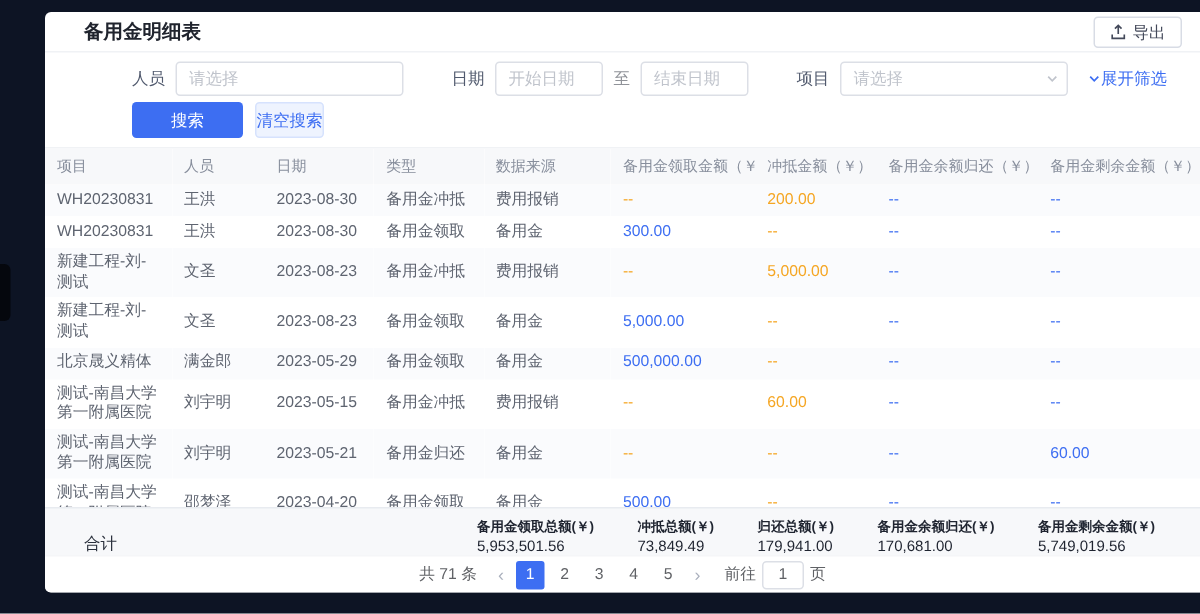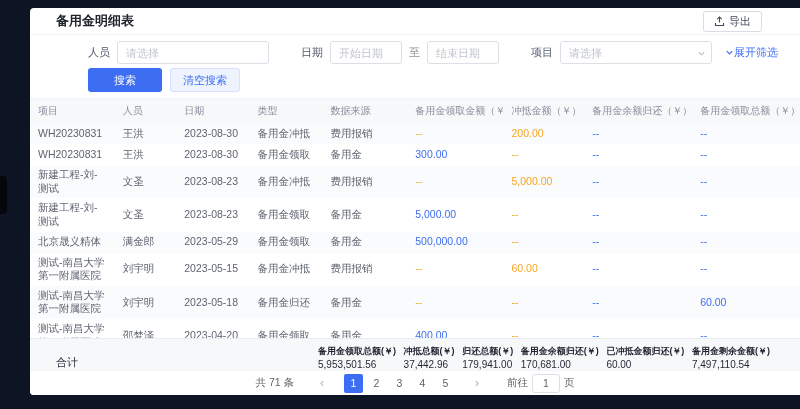--- a/index.html
+++ b/index.html
@@ -15,21 +15,21 @@
     background: #05070d; border-radius: 0 4px 4px 0; cursor: pointer; z-index: 5;
   }
   .panel {
     position: absolute; left: 30px; top: 8px; right: 0; bottom: 14px;
     background: #fff; border-radius: 4px 0 0 4px; overflow: hidden;
     display: flex; flex-direction: column;
   }
   
   .title-bar {
     flex: 0 0 27px; display: flex; align-items: center;
-    padding: 0 38px 0 26px; border-bottom: 1px solid #f0f2f5;
+    padding: 0 12px 0 26px; border-bottom: 1px solid #f0f2f5;
   }
   .page-title { font-size: 13px; font-weight: bold; color: #20242e; }
   .export-btn {
     margin-left: auto; display: flex; align-items: center; gap: 4px;
     height: 21px; padding: 0 10px; border: 1px solid #d8dce5; border-radius: 3px;
     background: #fff; font-size: 11px; color: #43495a; cursor: pointer;
   }
   
   .filter-row {
     flex: 0 0 27px; display: flex; align-items: center;
@@ -51,21 +51,21 @@
     margin-left: auto; color: #3D6EF2; display: flex; gap: 0; align-items: center;
     cursor: pointer; font-size: 11px; white-space: nowrap;
   }
   
   .action-row {
     flex: 0 0 32px; display: flex; gap: 8px; align-items: center;
     padding: 4px 22px 0 58px; border-bottom: 1px solid #f0f2f5; padding-bottom: 6px;
   }
   .btn { height: 24px; border-radius: 3px; font-size: 11px; cursor: pointer; border: none; }
   .btn-primary { background: #3D6EF2; color: #fff; width: 74px; }
-  .btn-plain { background: #eef3fe; color: #3D6EF2; border: 1px solid #d6e2fd; padding: 0 12px; }
+  .btn-plain { background: #eef3fe; color: #3D6EF2; border: 1px solid #d6e2fd; padding: 0 0; }
   
   .table-wrap { flex: 1 1 auto; overflow: hidden; position: relative; }
   table { width: 100%; border-collapse: collapse; table-layout: fixed; }
   th {
     background: #f7f8fa; color: #878e9c; font-weight: normal; font-size: 10px;
     text-align: left; padding: 5px 8px; white-space: nowrap; overflow: hidden;
   }
   td {
     font-size: 10.5px; color: #5e6470; padding: 3px 8px;
     line-height: 1.3; overflow: hidden; vertical-align: middle;
@@ -83,21 +83,21 @@
     background: #f7f8fa; border-top: 1px solid #e8ebf0; padding: 0 22px 0 26px;
   }
   .sum-total { font-size: 11px; color: #2b313d; width: 262px; flex: 0 0 auto; }
   .summary-items { flex: 1; display: flex; justify-content: space-between; padding-right: 8px; }
   .sum-item { text-align: left; }
   .sum-label { font-size: 9px; color: #1f2430; font-weight: bold; }
   .sum-value { font-size: 10px; color: #1f2430; font-weight: normal; margin-top: 1px; }
   
   .pagination {
     flex: 0 0 25px; display: flex; align-items: center; justify-content: center;
-    gap: 18px; font-size: 10.5px; color: #606266; background: #fff;
+    gap: 6px; font-size: 10.5px; color: #606266; background: #fff;
     border-top: 1px solid #f5f6f8;
   }
   .pager-total { color: #606266; margin-right: 6px; }
   .pager-arrow { background: none; border: none; color: #aab0bd; font-size: 12px; cursor: pointer; padding: 0 2px; }
   .pages { display: flex; gap: 4px; }
   .page-btn {
     min-width: 19px; height: 19px; border: none; background: transparent;
     border-radius: 2px; font-size: 10.5px; color: #606266; cursor: pointer;
   }
   .page-btn.active { background: #3D6EF2; color: #fff; }
@@ -164,21 +164,21 @@
       <thead>
         <tr>
             <th class="col0">项目</th>
             <th class="col1">人员</th>
             <th class="col2">日期</th>
             <th class="col3">类型</th>
             <th class="col4">数据来源</th>
             <th class="col5">备用金领取金额（￥）</th>
             <th class="col6">冲抵金额（￥）</th>
             <th class="col7">备用金余额归还（￥）</th>
-            <th class="col8">备用金领取总额（￥）</th>
+            <th class="col8">备用金剩余金额（￥）</th>
           </tr>
       </thead>
       <tbody>
           <tr>
             <td class="col0">WH20230831</td>
             <td class="col1">王洪</td>
             <td class="col2">2023-08-30</td>
             <td class="col3">备用金冲抵</td>
             <td class="col4">费用报销</td>
             <td class="col5 amt-o">--</td>
@@ -237,69 +237,65 @@
             <td class="col3">备用金冲抵</td>
             <td class="col4">费用报销</td>
             <td class="col5 amt-o">--</td>
             <td class="col6 amt-o">60.00</td>
             <td class="col7 amt-b">--</td>
             <td class="col8 amt-b">--</td>
           </tr>
           <tr>
             <td class="col0">测试-南昌大学第一附属医院</td>
             <td class="col1">刘宇明</td>
-            <td class="col2">2023-05-18</td>
+            <td class="col2">2023-05-21</td>
             <td class="col3">备用金归还</td>
             <td class="col4">备用金</td>
             <td class="col5 amt-o">--</td>
             <td class="col6 amt-o">--</td>
             <td class="col7 amt-b">--</td>
             <td class="col8 amt-b">60.00</td>
           </tr>
           <tr>
             <td class="col0">测试-南昌大学第一附属医院</td>
             <td class="col1">邵梦泽</td>
             <td class="col2">2023-04-20</td>
             <td class="col3">备用金领取</td>
             <td class="col4">备用金</td>
-            <td class="col5 amt-b">400.00</td>
+            <td class="col5 amt-b">500.00</td>
             <td class="col6 amt-o">--</td>
             <td class="col7 amt-b">--</td>
             <td class="col8 amt-b">--</td>
           </tr>
         </tbody>
     </table>
   </div>
 
   <div class="summary-row">
     <span class="sum-total">合计</span>
     <div class="summary-items">
         <div class="sum-item">
           <div class="sum-label">备用金领取总额(￥)</div>
           <div class="sum-value">5,953,501.56</div>
         </div>
         <div class="sum-item">
           <div class="sum-label">冲抵总额(￥)</div>
-          <div class="sum-value">37,442.96</div>
+          <div class="sum-value">73,849.49</div>
         </div>
         <div class="sum-item">
           <div class="sum-label">归还总额(￥)</div>
           <div class="sum-value">179,941.00</div>
         </div>
         <div class="sum-item">
           <div class="sum-label">备用金余额归还(￥)</div>
           <div class="sum-value">170,681.00</div>
         </div>
         <div class="sum-item">
-          <div class="sum-label">已冲抵金额归还(￥)</div>
-          <div class="sum-value">60.00</div>
-        </div>
-        <div class="sum-item">
           <div class="sum-label">备用金剩余金额(￥)</div>
-          <div class="sum-value">7,497,110.54</div>
+          <div class="sum-value">5,749,019.56</div>
         </div>
       </div>
   </div>
 
   <div class="pagination">
     <span class="pager-total">共 71 条</span>
     <button class="pager-arrow">‹</button>
     <span class="pages">
         <button class="page-btn active">1</button>
         <button class="page-btn">2</button>

